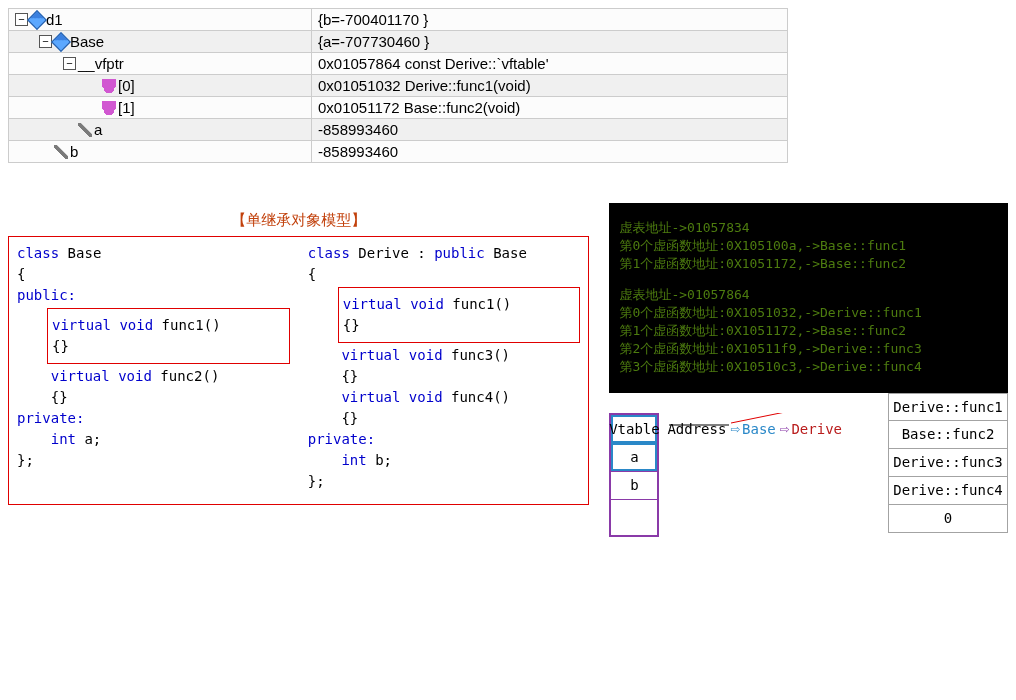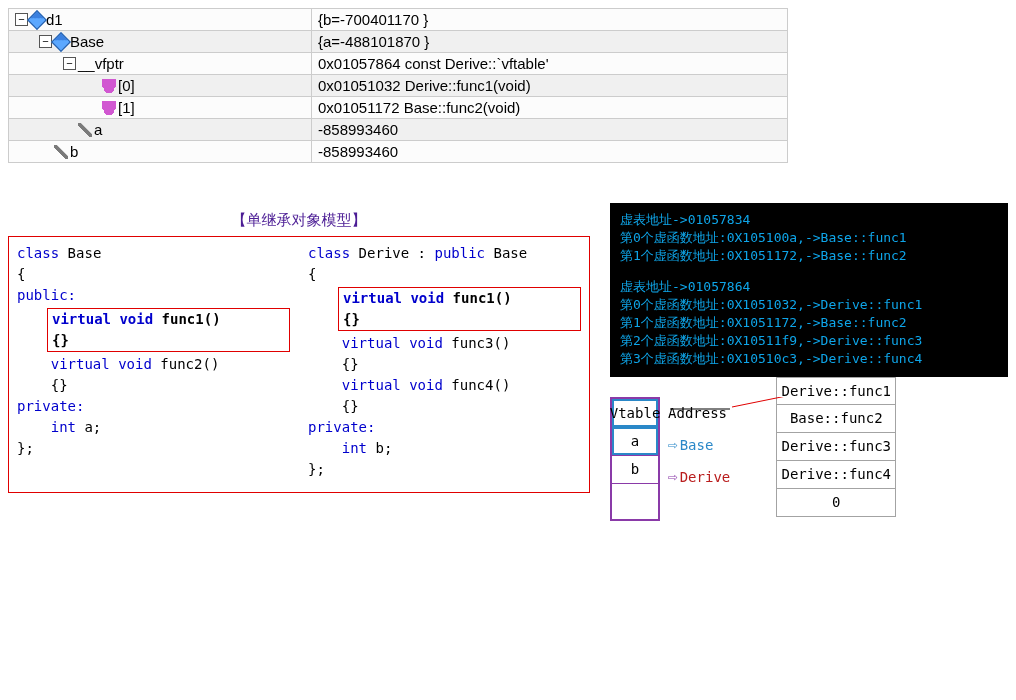--- a/index.html
+++ b/index.html
@@ -39,55 +39,55 @@
     width: 14px; height: 14px; display: inline-block;
     background:
       linear-gradient(45deg, transparent 40%, #7a7a7a 41% 60%, transparent 61%);
   }
 
   
   .bottom { display: flex; gap: 20px; margin-top: 40px; }
   .left-pane { width: 585px; }
   .right-pane { width: 400px; }
 
-  .diagram-title { color: #4c1d95; text-align: center; margin: 8px 0 6px; font-size: 15px; }
+  .diagram-title { color: #c2410c; text-align: center; margin: 8px 0 6px; font-size: 15px; }
 
   .code-box {
     border: 1px solid #e00000;
     padding: 6px 8px 12px;
     font-family: "Consolas", monospace;
     font-size: 14px;
     display: flex;
     gap: 18px;
   }
   .code-col { flex: 1; }
   .kw { color: #0000cc; }
-  .hl-func { border: 1px solid #e00000; display: block; padding: 0 4px; margin: 2px 0; font-weight: bold; }
+  .hl-func { border: 1px solid #e00000; display: block; padding: 6px 4px; margin: 2px 0; }
   .code-line { white-space: pre; line-height: 1.5; }
 
   
   .console {
-    background: #000; color: #0ea5e9;
+    background: #000; color: #4d7c0f;
     font-family: "Consolas", "SimSun", monospace;
     font-size: 13px;
-    padding: 8px 10px;
+    padding: 16px 10px;
     margin-bottom: 20px;
     line-height: 1.4;
   }
 
   
   .mem-diagram { display: flex; gap: 8px; align-items:flex-start; }
   .obj-box { border: 2px solid #8a3aa8; width: 50px; }
   .obj-cell { height: 28px; display:flex; align-items:center; justify-content:center; font-family: "Consolas", monospace; font-size:14px; }
   .obj-cell.vt { border: 2px solid #2a88c8; }
   .obj-cell.a { border: 2px solid #2a88c8; }
   .obj-cell.b { border-top: 1px solid #8a3aa8; }
   .obj-cell.blank { border-top: 1px solid #8a3aa8; height: 36px; }
 
-  .arrow-col { display:flex; flex-direction:column; justify-content:flex-start; gap:4px; padding-top:2px; font-size:14px; font-family:"Consolas",monospace; }
+  .arrow-col { display:flex; justify-content:flex-start; gap:4px; padding-top:2px; font-size:14px; font-family:"Consolas",monospace; }
   .arrow-row { display:flex; align-items:center; gap:2px; height:28px; }
   .hollow-arrow { color:#2a88c8; font-size:16px; }
   .label-base { color:#2a88c8; }
   .label-derive { color:#b91c1c; }
 
   .vtable-col { width: 120px; margin-left: 38px; }
   .vt-cell { border: 1px solid #a3a3a3; height: 28px; display:flex;align-items:center;justify-content:center; font-family:"Consolas",monospace; font-size:14px; }
   .vt-cell + .vt-cell { border-top: none; }
 
   .addr-label { font-family:"Consolas",monospace; font-size:14px; position:relative; top:0; }
@@ -111,21 +111,21 @@
         <td>{b=-700401170 }</td>
       </tr>
       <tr class="alt">
         <td class="col-name">
           <div class="tree-row" style="padding-left: 24px;">
             <span class="toggle">−</span>
             <span class="ico-cube"></span>
             <span> Base</span>
           </div>
         </td>
-        <td>{a=-488101870 }</td>
+        <td>{a=-707730460 }</td>
       </tr>
       <tr>
         <td class="col-name">
           <div class="tree-row" style="padding-left: 48px;">
             <span class="toggle">−</span>
             <span> __vfptr</span>
           </div>
         </td>
         <td>0x01057864 const Derive::`vftable'</td>
       </tr>

